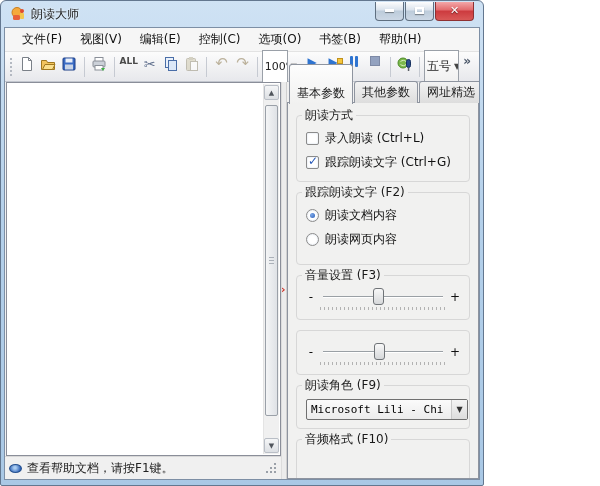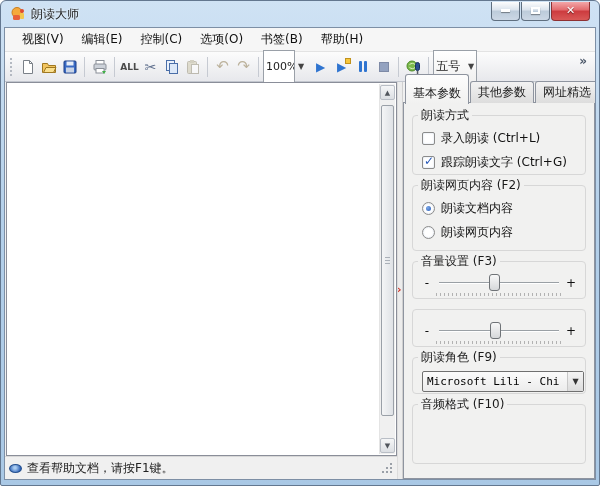--- a/index.html
+++ b/index.html
@@ -1,20 +1,20 @@
 <!DOCTYPE html>
 <html><head>
 <meta charset="utf-8">
 <style>
   html,body{margin:0;padding:0;}
   body{width:600px;height:486px;font-family:"DejaVu Sans","Liberation Sans",sans-serif;font-size:12px;background:#fff;}
   *{box-sizing:border-box;}
 
   
-  .window{width:600px;height:486px;border:1px solid #63778f;border-radius:6px 6px 2px 2px;
+  .window{width:484px;height:486px;border:1px solid #63778f;border-radius:6px 6px 2px 2px;
     background:linear-gradient(#cfe2f4,#b4d0ea 45%,#a9c8e5);padding:0 3px 5px 3px;
     display:flex;flex-direction:column;}
   .titlebar{height:26px;display:flex;align-items:center;padding:0 6px;}
   .app-icon{width:16px;height:16px;margin-right:5px;flex:none;}
   .title-text{color:#1b1b1b;text-shadow:0 0 3px #fff;}
   .win-btns{margin-left:auto;display:flex;gap:1px;margin-top:-6px;}
   .wbtn{width:29px;height:19px;border:1px solid #5f6f80;border-top:none;border-radius:0 0 4px 4px;
     display:flex;align-items:center;justify-content:center;cursor:default;
     background:linear-gradient(#fdfdfd,#d9e2ec 45%,#bccbda 50%,#ccd8e5);}
   .wbtn.close{width:39px;border-color:#8e3032;
@@ -27,21 +27,21 @@
 
   
   .menubar{height:24px;background:#f6f6f6;border-bottom:1px solid #e3e3e3;display:flex;align-items:center;padding-left:8px;}
   .menu-item{padding:3px 9px;color:#111;}
 
   
   .toolbar{height:30px;background:linear-gradient(#fcfcfc,#e7e8ec);border-bottom:1px solid #c3c7cf;
     display:flex;align-items:center;padding:0 4px;}
   .tgrip{width:3px;height:18px;border-left:2px dotted #b4b9c2;margin:0 4px 0 1px;}
   .tsep{width:1px;height:20px;background:#c6cad2;margin:0 4px;}
-  .tbtn{width:21px;height:22px;display:flex;align-items:center;justify-content:center;flex:none;}
+  .tbtn{width:21px;height:22px;display:flex;align-items:flex-start;justify-content:center;flex:none;}
   .tbtn svg{display:block;}
   .all-label{font-size:9px;font-weight:bold;color:#4a4a4a;letter-spacing:0;}
   .cut-glyph{font-size:14px;color:#5f6f8d;}
   .undo-glyph,.redo-glyph{font-size:15px;color:#bcb29c;line-height:1;}
   .play-glyph{color:#2f74d0;font-size:12px;line-height:1;}
   .playc{position:relative;}
   .playc .sq{position:absolute;right:1px;top:2px;width:6px;height:6px;background:#f7c63c;border:1px solid #c1921c;}
   .pause-bars{display:flex;gap:2px;}
   .pause-bars span{width:3px;height:11px;background:#2f74d0;border-radius:1px;}
   .stop-sq{width:10px;height:10px;background:#93a2c0;border:1px solid #7e8aa6;}
@@ -81,24 +81,24 @@
     radial-gradient(#9aa0a8 60%,transparent 61%) 8px 4px/2px 2px no-repeat,
     radial-gradient(#9aa0a8 60%,transparent 61%) 0px 8px/2px 2px no-repeat,
     radial-gradient(#9aa0a8 60%,transparent 61%) 4px 8px/2px 2px no-repeat,
     radial-gradient(#9aa0a8 60%,transparent 61%) 8px 8px/2px 2px no-repeat;}
 
   
   .right-panel{width:192px;flex:none;display:flex;flex-direction:column;background:#f0f0f0;}
   .tabs{height:21px;display:flex;align-items:flex-end;padding-left:2px;position:relative;z-index:2;}
   .tab{padding:2px 7px 2px;border:1px solid #8e949f;border-bottom:none;border-radius:3px 3px 0 0;
     background:linear-gradient(#f2f2f2,#dddddd);margin-right:1px;white-space:nowrap;color:#222;}
-  .tab.active{background:linear-gradient(#fdfdfd,#f1f1f0);padding-top:10px;margin-bottom:-1px;}
+  .tab.active{background:linear-gradient(#fdfdfd,#f1f1f0);padding-top:20px;margin-bottom:-1px;}
   .tab-content{flex:1;border:1px solid #8e949f;background:#f1f1f0;margin-top:-1px;padding:6px 7px 0;overflow:hidden;position:relative;z-index:1;}
 
-  .groupbox{position:relative;border:1px solid #d7d7d7;border-radius:4px;margin:10px 1px 0;padding:10px 7px 1px;}
+  .groupbox{position:relative;border:1px solid #d7d7d7;border-radius:4px;margin:10px 1px 0;padding:10px 7px 8px;}
   .groupbox:first-child{margin-top:6px;}
   .group-title{position:absolute;top:-9px;left:5px;background:#f1f1f0;padding:0 3px;color:#1a1a1a;white-space:nowrap;}
 
   .check-row,.radio-row{display:flex;align-items:center;margin:4px 2px 7px;}
   .checkbox{width:13px;height:13px;background:#fff;border:1px solid #8b8b8b;border-radius:2px;margin-right:6px;flex:none;
     position:relative;box-shadow:inset 0 0 2px #cfd9e6;}
   .checkbox .check-glyph{position:absolute;left:1px;top:-2px;color:#2456b8;font-size:12px;font-weight:bold;line-height:1.1;}
   .radio{width:13px;height:13px;background:#fff;border:1px solid #8b8b8b;border-radius:50%;margin-right:6px;flex:none;
     position:relative;box-shadow:inset 0 0 2px #cfd9e6;}
   .radio.selected::after{content:"";position:absolute;left:3px;top:3px;width:5px;height:5px;border-radius:50%;
@@ -142,20 +142,21 @@
         </div>
       <div class="wbtn close">
           <span class="glyph-close">✕</span>
         </div>
     </div>
   </div>
 
   <div class="app">
 
     <div class="menubar">
+      <span class="menu-item">文件(F)</span>
       <span class="menu-item">视图(V)</span>
       <span class="menu-item">编辑(E)</span>
       <span class="menu-item">控制(C)</span>
       <span class="menu-item">选项(O)</span>
       <span class="menu-item">书签(B)</span>
       <span class="menu-item">帮助(H)</span>
     </div>
 
     <div class="toolbar">
       <span class="tgrip"></span>
@@ -305,21 +306,21 @@
             </div>
             <div class="check-row" style="margin-bottom:2px">
               <span class="checkbox">
                   <span class="check-glyph">✓</span>
                 </span>
               <span class="opt-label">跟踪朗读文字 (Ctrl+G)</span>
             </div>
           </div>
 
           <div class="groupbox">
-            <span class="group-title">朗读网页内容 (F2)</span>
+            <span class="group-title">跟踪朗读文字 (F2)</span>
             <div class="radio-row">
               <span class="radio selected"></span>
               <span class="opt-label">朗读文档内容</span>
             </div>
             <div class="radio-row" style="margin-bottom:8px">
               <span class="radio"></span>
               <span class="opt-label">朗读网页内容</span>
             </div>
           </div>
 

